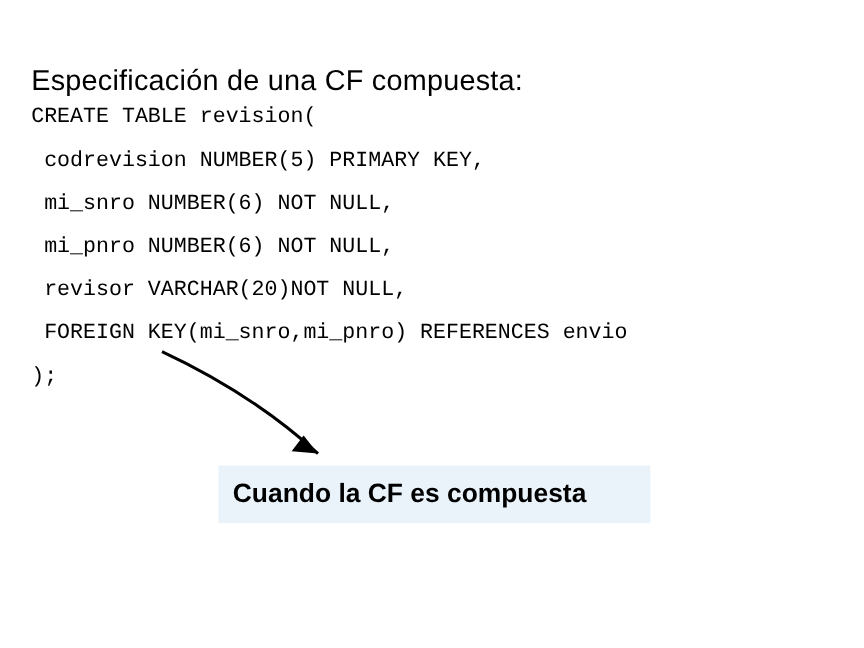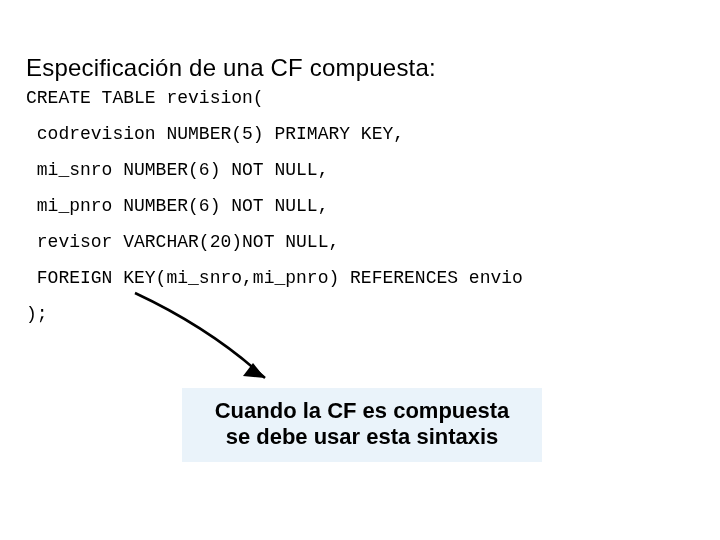--- a/index.html
+++ b/index.html
@@ -36,21 +36,20 @@
       color: #000;
       white-space: pre;
     }
     .callout {
       position: absolute;
       left: 182px;
       top: 388px;
       width: 360px;
       background: #eaf3fa;
       padding: 10px 12px 12px 12px;
-      text-align: center;
       font-size: 22px;
       font-weight: bold;
       color: #000;
       box-sizing: border-box;
     }
     .arrow-svg {
       position: absolute;
       left: 125px;
       top: 278px;
       width: 190px;
@@ -73,16 +72,15 @@
 <span> FOREIGN KEY(mi_snro,mi_pnro) REFERENCES envio</span>
 <span>);</span></div>
 
   <svg class="arrow-svg" viewBox="0 0 190 140">
     <path d="M 10 15 Q 85 50 140 100" stroke="#000" stroke-width="2.5" fill="none"></path>
     <polygon points="140,100 128,85 118,98" fill="#000"></polygon>
   </svg>
 
   <div class="callout">
     <div>Cuando la CF es compuesta</div>
-    <div>se debe usar esta sintaxis</div>
   </div>
 
 </div>
 
 </body></html>

